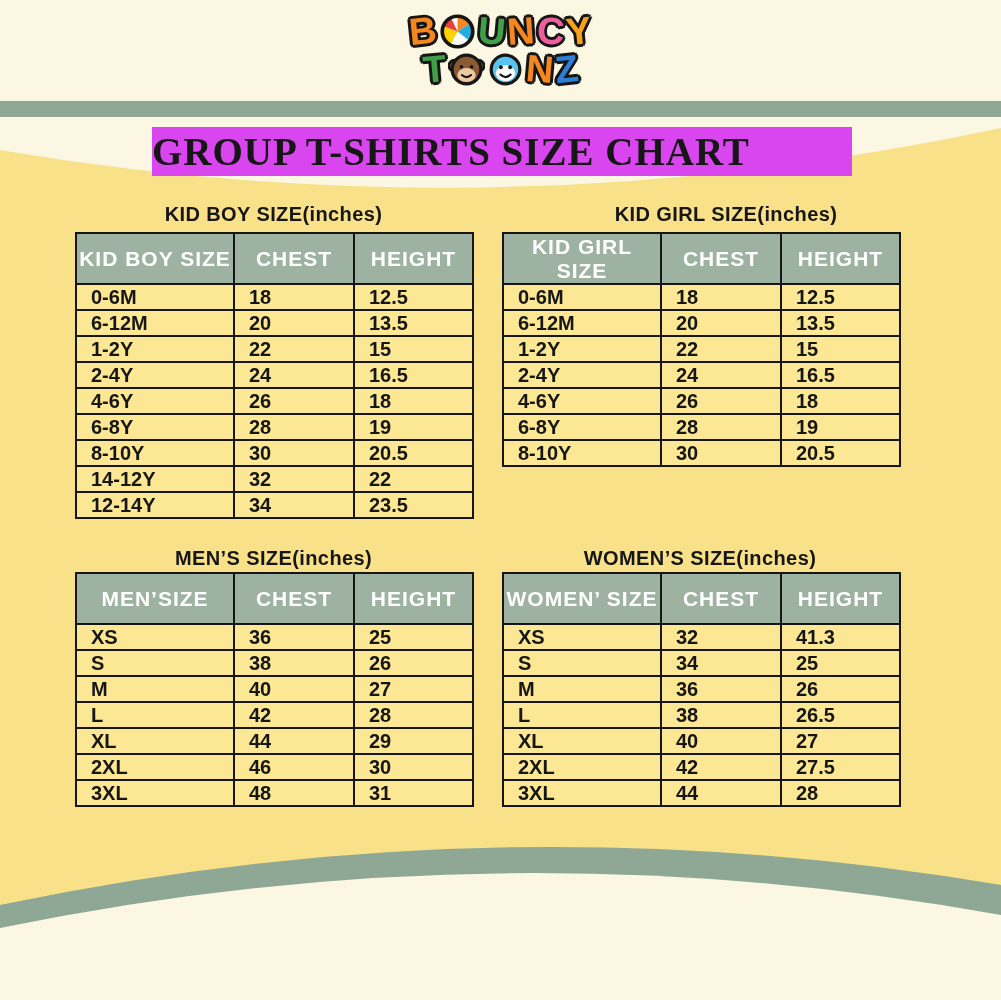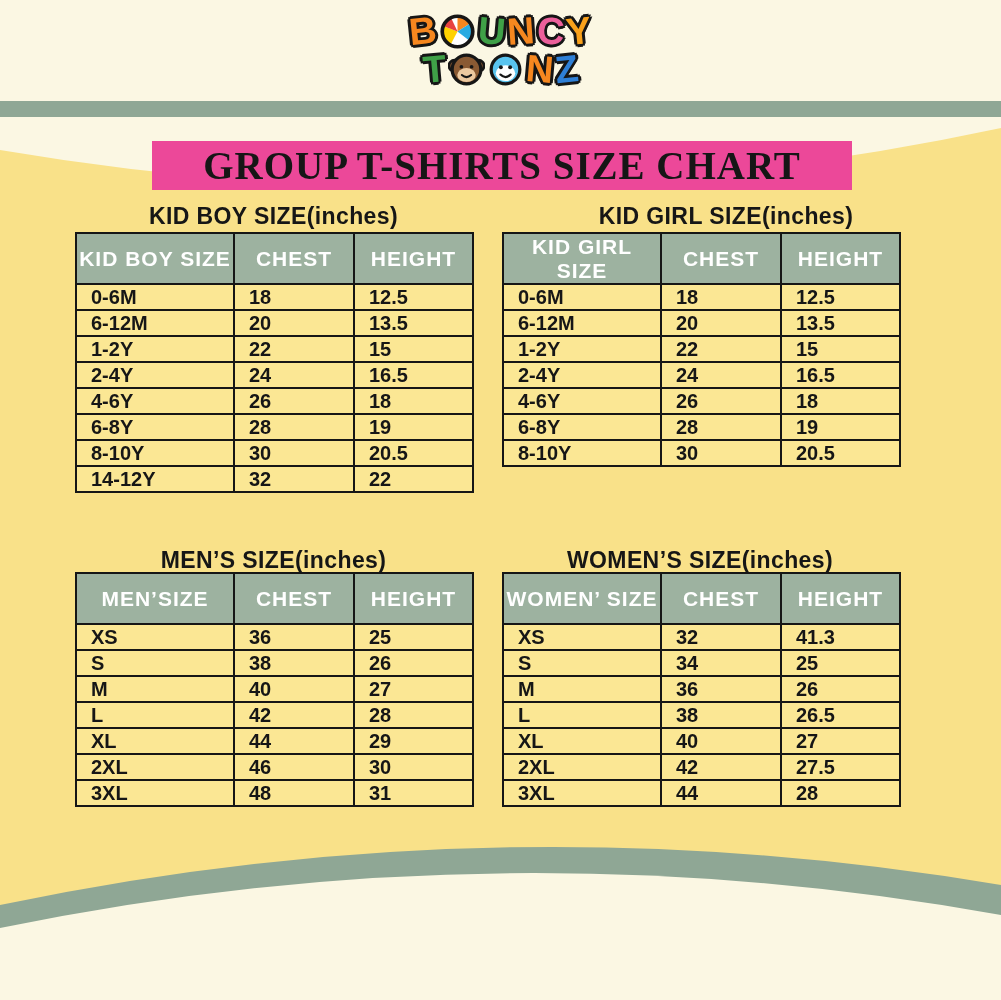--- a/index.html
+++ b/index.html
@@ -28,31 +28,31 @@
   .logo-letter{
     display:inline-block;font-weight:bold;font-size:38px;line-height:1;margin:0 1px;
     text-shadow:3px 0 0 #161616,-3px 0 0 #161616,0 3px 0 #161616,0 -3px 0 #161616,
                 2px 2px 0 #161616,-2px 2px 0 #161616,2px -2px 0 #161616,-2px -2px 0 #161616;
   }
   .logo-face{display:inline-block;width:37px;height:37px;margin:0 1px;}
   .logo-face svg{width:100%;height:100%;display:block;}
 
   
   .title-box{
-    position:absolute;left:152px;top:141px;width:700px;height:49px;background:#ec4899;
-    display:flex;align-items:center;justify-content:center;
+    position:absolute;left:152px;top:127px;width:700px;height:49px;background:#d946ef;
+    display:flex;align-items:center;justify-content:flex-start;
   }
   .title-text{
     font-family:"Liberation Serif",serif;font-weight:bold;font-size:39px;
     letter-spacing:1px;color:var(--ink-black);white-space:nowrap;
   }
 
   
   .section-title{
-    position:absolute;font-size:23px;font-weight:bold;text-align:center;
+    position:absolute;font-size:20px;font-weight:bold;text-align:center;
     color:var(--ink-black);letter-spacing:0.4px;
   }
   .st-kid-boy{left:75px;width:397px;top:203px;}
   .st-kid-girl{left:528px;width:396px;top:203px;}
   .st-men{left:75px;width:397px;top:547px;}
   .st-women{left:502px;width:396px;top:547px;}
 
   
   .size-table{position:absolute;border-collapse:collapse;table-layout:fixed;}
   .size-table col.c1{width:158px;}
@@ -189,20 +189,25 @@
         <tr>
           <td>8-10Y</td>
           <td>30</td>
           <td>20.5</td>
         </tr>
         <tr>
           <td>14-12Y</td>
           <td>32</td>
           <td>22</td>
         </tr>
+        <tr>
+          <td>12-14Y</td>
+          <td>34</td>
+          <td>23.5</td>
+        </tr>
       </tbody>
   </table>
 
   <table class="size-table t-right t-top">
     <colgroup>
         <col class="c1">
         <col class="c2">
         <col class="c3">
       </colgroup>
     <thead>

